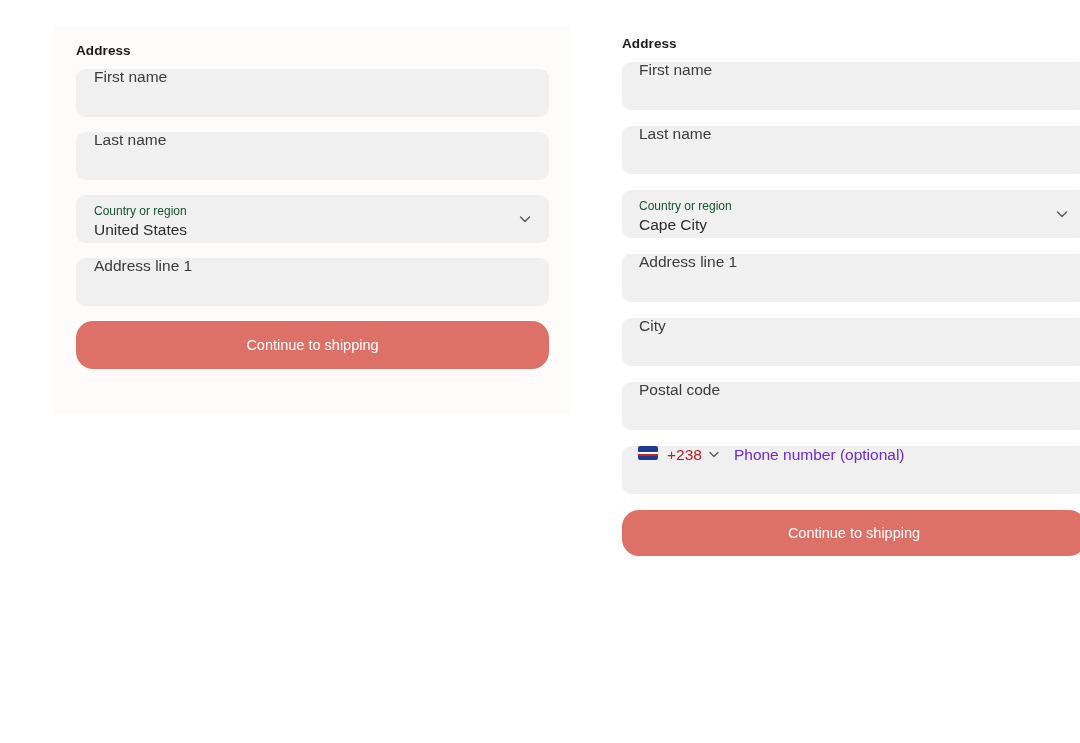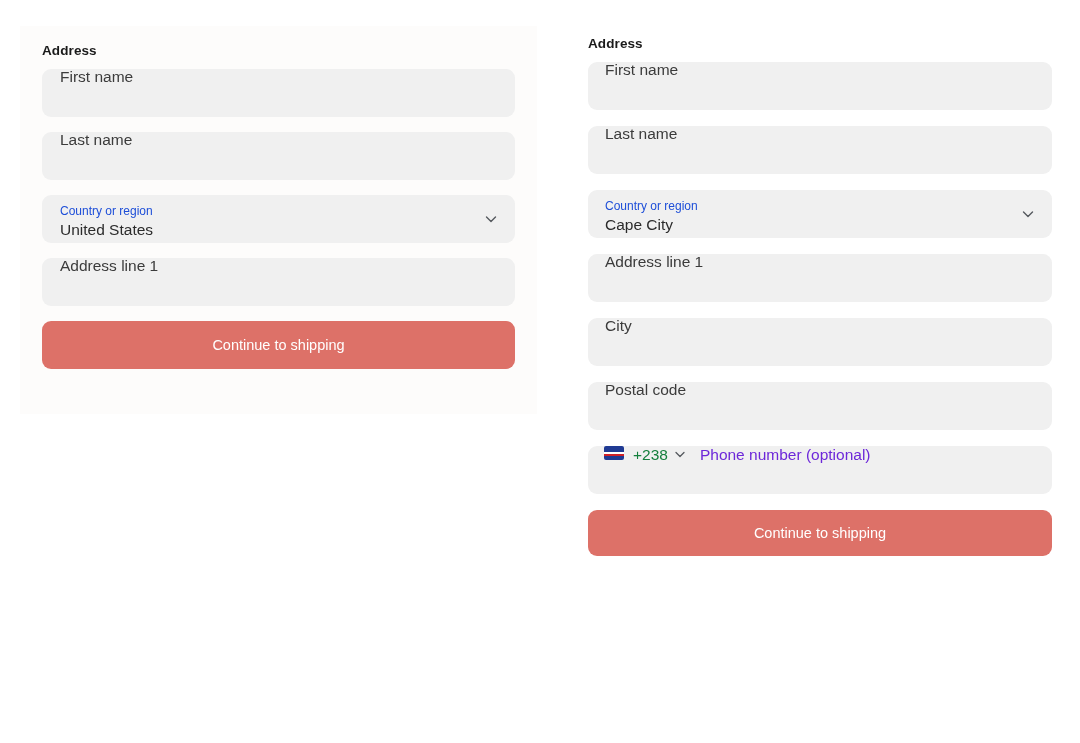--- a/index.html
+++ b/index.html
@@ -11,20 +11,21 @@
     height: 743px;
     background: #ffffff;
     font-family: "Liberation Sans", sans-serif;
     color: #1f1f1f;
     overflow: hidden;
   }
   .stage {
     position: relative;
     width: 880px;
     height: 743px;
+    margin-left: 34px;
   }
 
   
   .panel {
     position: absolute;
     background: #fdfcfb;
   }
   .panel-left {
     left: 20px;
     top: 26px;
@@ -84,21 +85,21 @@
 
   
   .field.select-field {
     flex-direction: column;
     align-items: flex-start;
     justify-content: center;
     padding-top: 4px;
   }
   .field .float-label {
     font-size: 12px;
-    color: #1d4ed8;
+    color: #14532d;
     line-height: 1.25;
     margin-bottom: 2px;
   }
   .field .value {
     font-size: 15.5px;
     color: #2b2b2b;
     line-height: 1.15;
   }
 
   .chevron {
@@ -135,39 +136,39 @@
   }
   .flag .stripe-r {
     position: absolute;
     left: 0; right: 0;
     top: 8px;
     height: 1.5px;
     background: #cf2027;
   }
   .dial {
     font-size: 15.5px;
-    color: #15803d;
+    color: #b91c1c;
     margin-right: 6px;
   }
   .inline-chevron {
     width: 12px;
     height: 12px;
     margin-right: 14px;
     display: block;
   }
   .phone-placeholder {
     font-size: 15.5px;
     color: #6d28d9;
   }
 
   
   .submit-btn {
     border: none;
     width: 100%;
-    border-radius: 9px;
+    border-radius: 17px;
     background: #dd7168;
     color: #ffffff;
     font-size: 14.5px;
     font-family: "Liberation Sans", sans-serif;
     cursor: pointer;
     display: flex;
     align-items: center;
     justify-content: center;
   }
   .panel-left .submit-btn {

